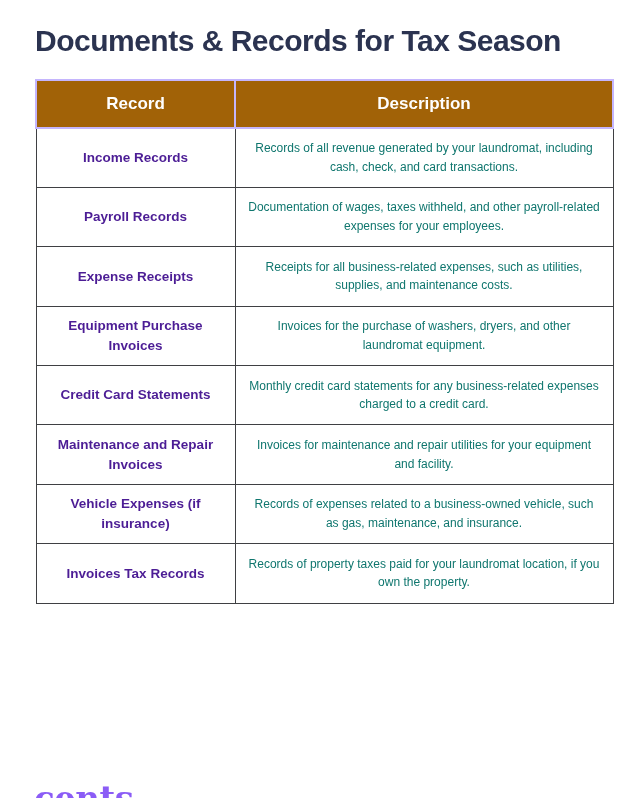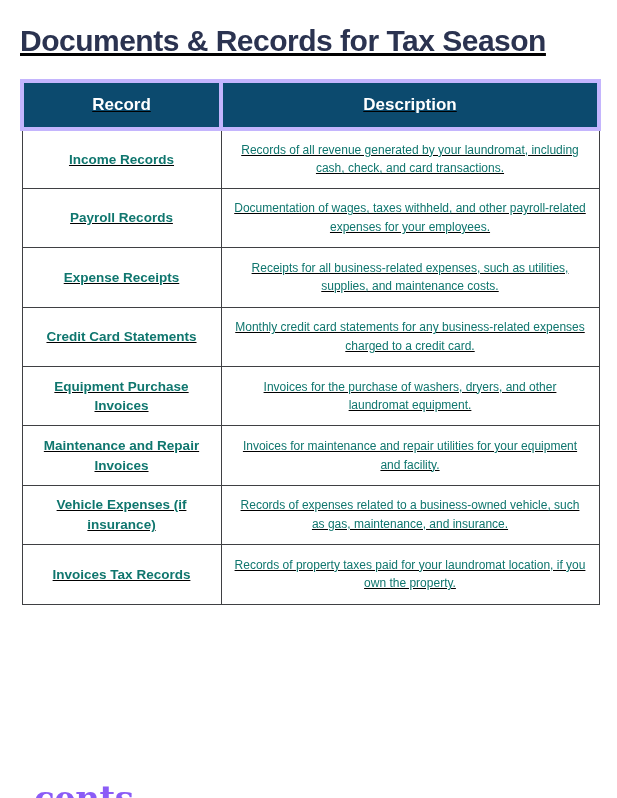--- a/index.html
+++ b/index.html
@@ -6,63 +6,62 @@
   html, body {
     width: 617px;
     background: #ffffff;
     font-family: "Liberation Sans", sans-serif;
   }
   .page {
     width: 617px;
     height: 798px;
     background: #ffffff;
     position: relative;
-    padding: 24px 20px 0 20px;
-    text-decoration: underline;
+    padding: 24px 20px 0 35px;
   }
   .page-title {
     font-size: 30px;
     font-weight: bold;
     letter-spacing: -0.5px;
     color: #2b3350;
     line-height: 1.1;
     margin-bottom: 22px;
     white-space: nowrap;
   }
   table.records-table {
     width: 577px;
     border-collapse: collapse;
     table-layout: fixed;
   }
   table.records-table col.col-record { width: 199px; }
   table.records-table col.col-description { width: 378px; }
   table.records-table th {
-    background: #0c4a6e;
+    background: #a16207;
     color: #ffffff;
     font-size: 17px;
     font-weight: bold;
     height: 48px;
     text-align: center;
     vertical-align: middle;
-    border: 4px solid #c4b5fd;
+    border: 2px solid #c4b5fd;
   }
   table.records-table th + th {
     border-left: 1px solid #7b8294;
   }
   table.records-table td {
     border: 1px solid #3f4043;
     height: 59.4px;
     text-align: center;
     vertical-align: middle;
     background: #ffffff;
   }
   td.record-cell {
     font-weight: bold;
     font-size: 13.5px;
-    color: #0f766e;
+    color: #4c1d95;
     line-height: 1.45;
     padding: 6px 17px;
     border-radius: 17px;
   }
   td.description-cell {
     font-size: 12px;
     color: #0f766e;
     line-height: 1.55;
     padding: 6px 12px;
   }
@@ -102,26 +101,26 @@
         </tr>
         <tr>
           <td class="record-cell">Payroll Records</td>
           <td class="description-cell">Documentation of wages, taxes withheld, and other payroll-related expenses for your employees.</td>
         </tr>
         <tr>
           <td class="record-cell">Expense Receipts</td>
           <td class="description-cell">Receipts for all business-related expenses, such as utilities, supplies, and maintenance costs.</td>
         </tr>
         <tr>
+          <td class="record-cell">Equipment Purchase Invoices</td>
+          <td class="description-cell">Invoices for the purchase of washers, dryers, and other laundromat equipment.</td>
+        </tr>
+        <tr>
           <td class="record-cell">Credit Card Statements</td>
           <td class="description-cell">Monthly credit card statements for any business-related expenses charged to a credit card.</td>
-        </tr>
-        <tr>
-          <td class="record-cell">Equipment Purchase Invoices</td>
-          <td class="description-cell">Invoices for the purchase of washers, dryers, and other laundromat equipment.</td>
         </tr>
         <tr>
           <td class="record-cell">Maintenance and Repair Invoices</td>
           <td class="description-cell">Invoices for maintenance and repair utilities for your equipment and facility.</td>
         </tr>
         <tr>
           <td class="record-cell">Vehicle Expenses (if insurance)</td>
           <td class="description-cell">Records of expenses related to a business-owned vehicle, such as gas, maintenance, and insurance.</td>
         </tr>
         <tr>

